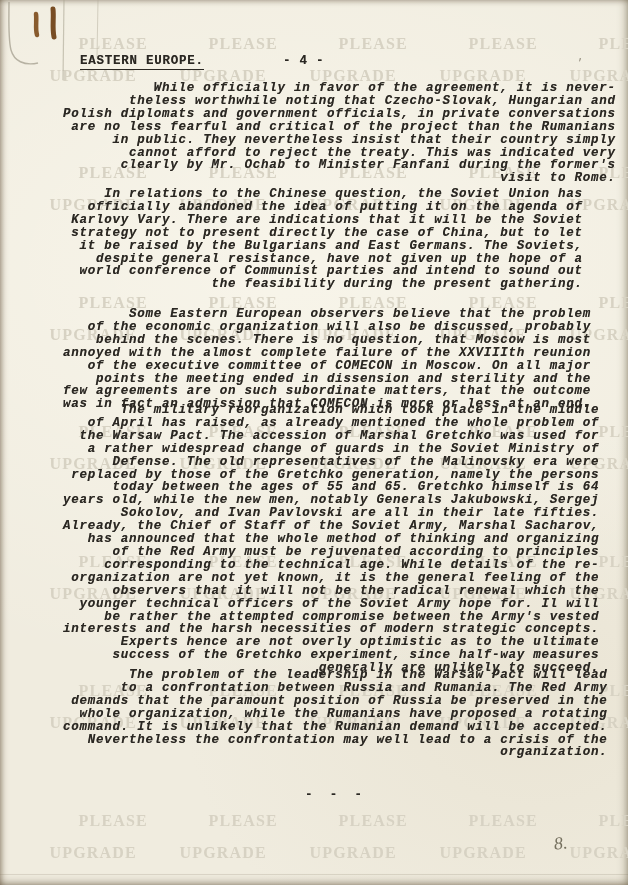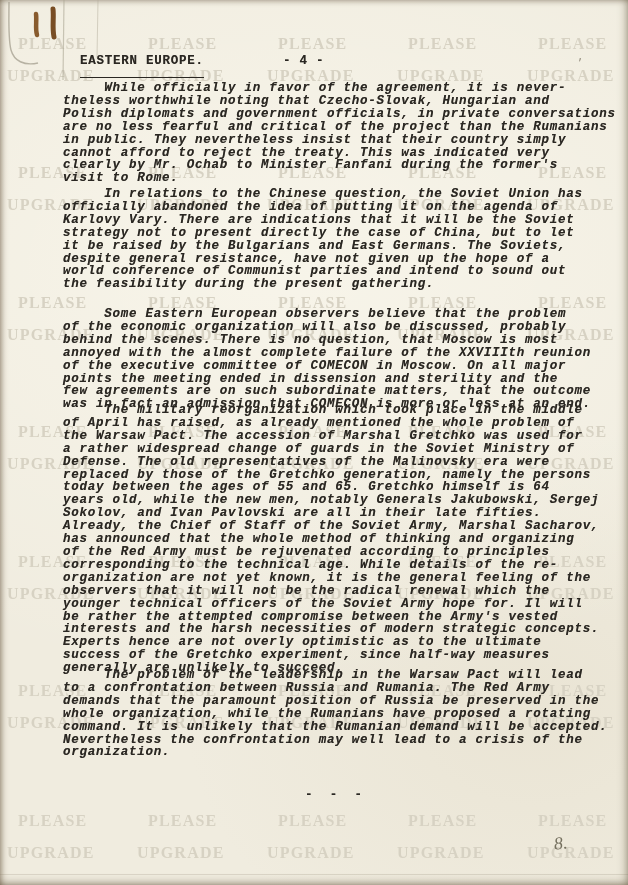--- a/index.html
+++ b/index.html
@@ -15,20 +15,21 @@
     overflow: hidden;
     background:
       radial-gradient(ellipse 900px 600px at 45% 30%, rgba(255,253,244,0.5), rgba(255,253,244,0) 70%),
       radial-gradient(ellipse 500px 400px at 85% 80%, rgba(215,205,180,0.25), rgba(215,205,180,0) 70%),
       #f0ecdf;
     box-shadow:
       inset 4px 0 7px -3px rgba(70,50,25,0.55),
       inset -6px 0 9px -4px rgba(95,85,60,0.45),
       inset 0 4px 7px -4px rgba(95,85,60,0.40),
       inset 0 -7px 9px -5px rgba(95,85,60,0.45);
+    text-align: right;
   }
 
   
   .watermark-layer {
     position: absolute; inset: 0;
     overflow: hidden;
     pointer-events: none;
   }
   .wm-row {
     position: absolute; left: 0;
@@ -54,21 +55,21 @@
     line-height: 12.9px;
     letter-spacing: 0.75px;
     color: #2a2722;
     white-space: pre;
     text-shadow: 0 0 0.5px rgba(42,39,34,0.55);
   }
   .header-row { top: 55px; left: 0; width: 628px; height: 14px; }
   .doc-title {
     position: absolute; left: 80px; top: 0;
     border-bottom: 1.5px solid #2a2722;
-    padding-bottom: 9px;
+    padding-bottom: 1px;
   }
   .page-num { position: absolute; left: 283px; top: 0; }
   .para { left: 63px; font-style: italic; }
   .end-mark { left: 305px; top: 789px; letter-spacing: 0.75px; }
 
   
   .pen-marks { position: absolute; left: 0; top: 0; pointer-events: none; }
   .hand-number {
     position: absolute; left: 554px; top: 833px;
     font-family: "Liberation Serif", serif;

